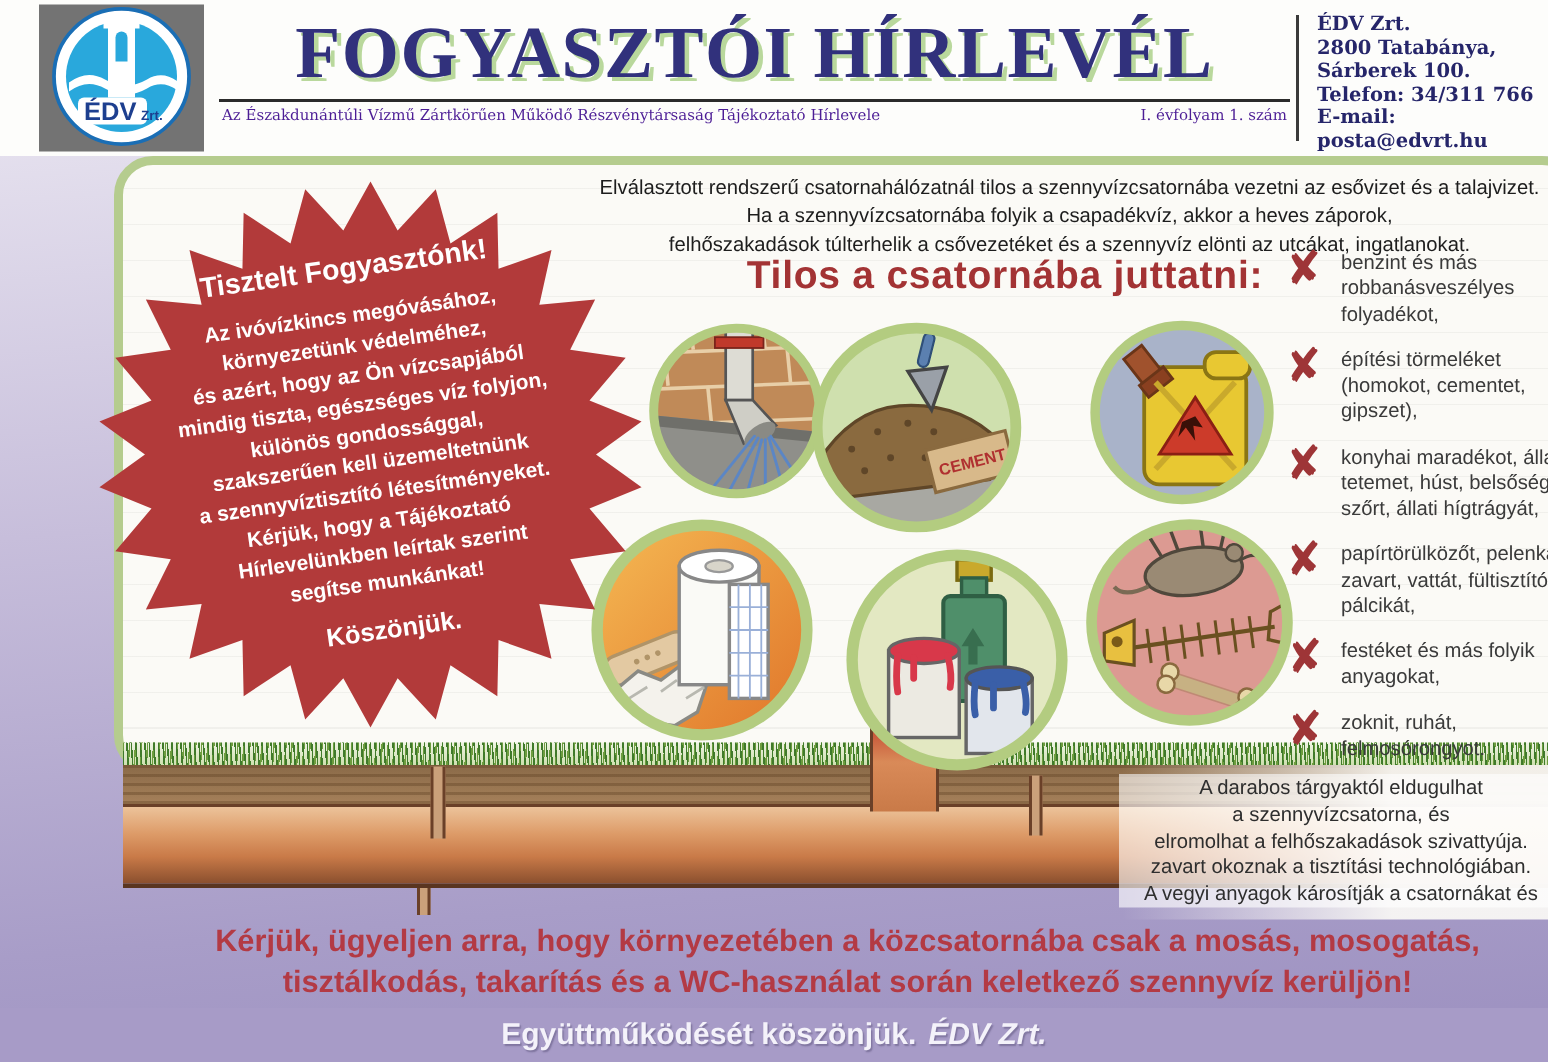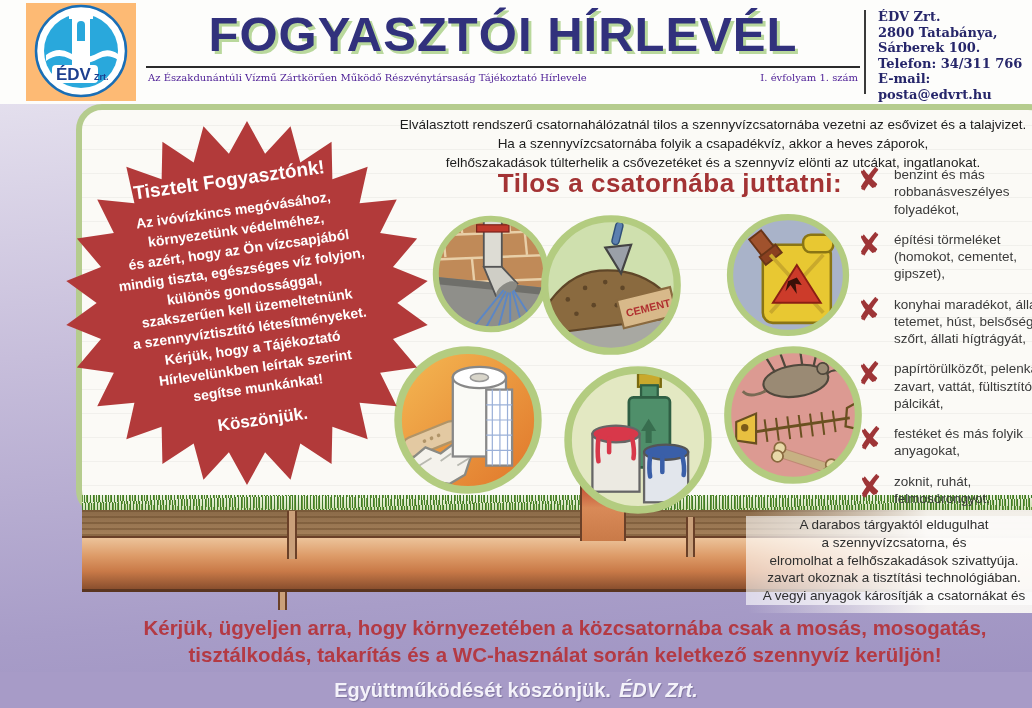--- a/index.html
+++ b/index.html
@@ -3,23 +3,23 @@
 <meta charset="utf-8">
 <style>
   * { margin:0; padding:0; box-sizing:border-box; }
   html,body { width:1032px; height:708px; overflow:hidden; }
   body { font-family:"Liberation Sans", sans-serif; }
   .page { position:relative; width:1032px; height:708px;
     background:linear-gradient(175deg,#e8e4f0 8%,#c7bedb 45%,#a89dc8 80%,#9c90c0 100%); }
 
   
   .header { position:absolute; left:0; top:0; width:1032px; height:104px; background:#fdfdfb; }
-  .logo { position:absolute; left:26px; top:3px; width:110px; height:98px; background:#fdba74; }
+  .logo { position:absolute; left:26px; top:3px; width:110px; height:98px; background:#737373; }
   .title-block { position:absolute; left:146px; top:4px; width:714px; text-align:center; }
-  .main-title { font-family:Liberation Sans, sans-serif; font-weight:bold; font-size:49px; letter-spacing:1px;
+  .main-title { font-family:Liberation Serif, serif; font-weight:bold; font-size:49px; letter-spacing:1px;
     color:#31317c; text-shadow:3px 3px 0 #b9d89c; line-height:1.25; border-bottom:2px solid #2b2b2b; padding-bottom:1px; }
   .subtitle-row { display:flex; justify-content:space-between; margin-top:4px; padding:0 2px;
     font-family:"DejaVu Serif", serif; font-size:10px; color:#4c1d95; }
   .header-divider { position:absolute; left:864px; top:10px; height:84px; border-left:2px solid #3a3a3a; }
   .contact { position:absolute; left:878px; top:9px; width:152px;
     font-family:"DejaVu Serif", serif; font-weight:bold; font-size:13px; color:#26266a; line-height:1.2; }
 
   
   .content-box { position:absolute; left:28px; top:104px; width:978px; height:412px;
     background:

